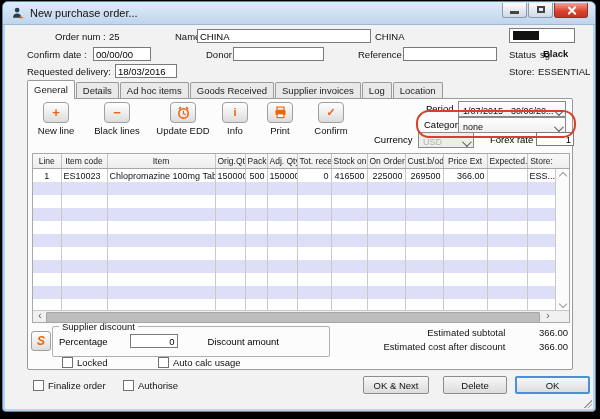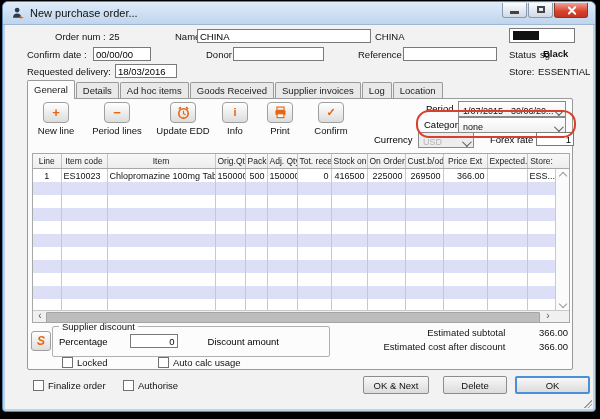--- a/index.html
+++ b/index.html
@@ -195,21 +195,21 @@
     <div class="tool" style="left:6px;width:44px;">
       <div class="tool-face">
           <span class="g-orange">+</span>
         </div>
       <span>New line</span>
     </div>
     <div class="tool" style="left:60px;width:58px;">
       <div class="tool-face">
           <span class="g-orange">−</span>
         </div>
-      <span>Period lines</span>
+      <span>Black lines</span>
     </div>
     <div class="tool" style="left:126px;width:58px;">
       <div class="tool-face">
         <svg width="15" height="15" viewBox="0 0 16 16">
           <circle cx="8" cy="9" r="5" fill="none" stroke="#e8650f" stroke-width="1.7"></circle>
           <path d="M8 6.2v3l2.3 1.3" stroke="#e8650f" fill="none" stroke-width="1.2"></path>
           <path d="M3.2 4.4l2-2.2M12.8 4.4l-2-2.2" stroke="#e8650f" stroke-width="1.7"></path>
         </svg>
       </div>
       <span>Update EDD</span>

